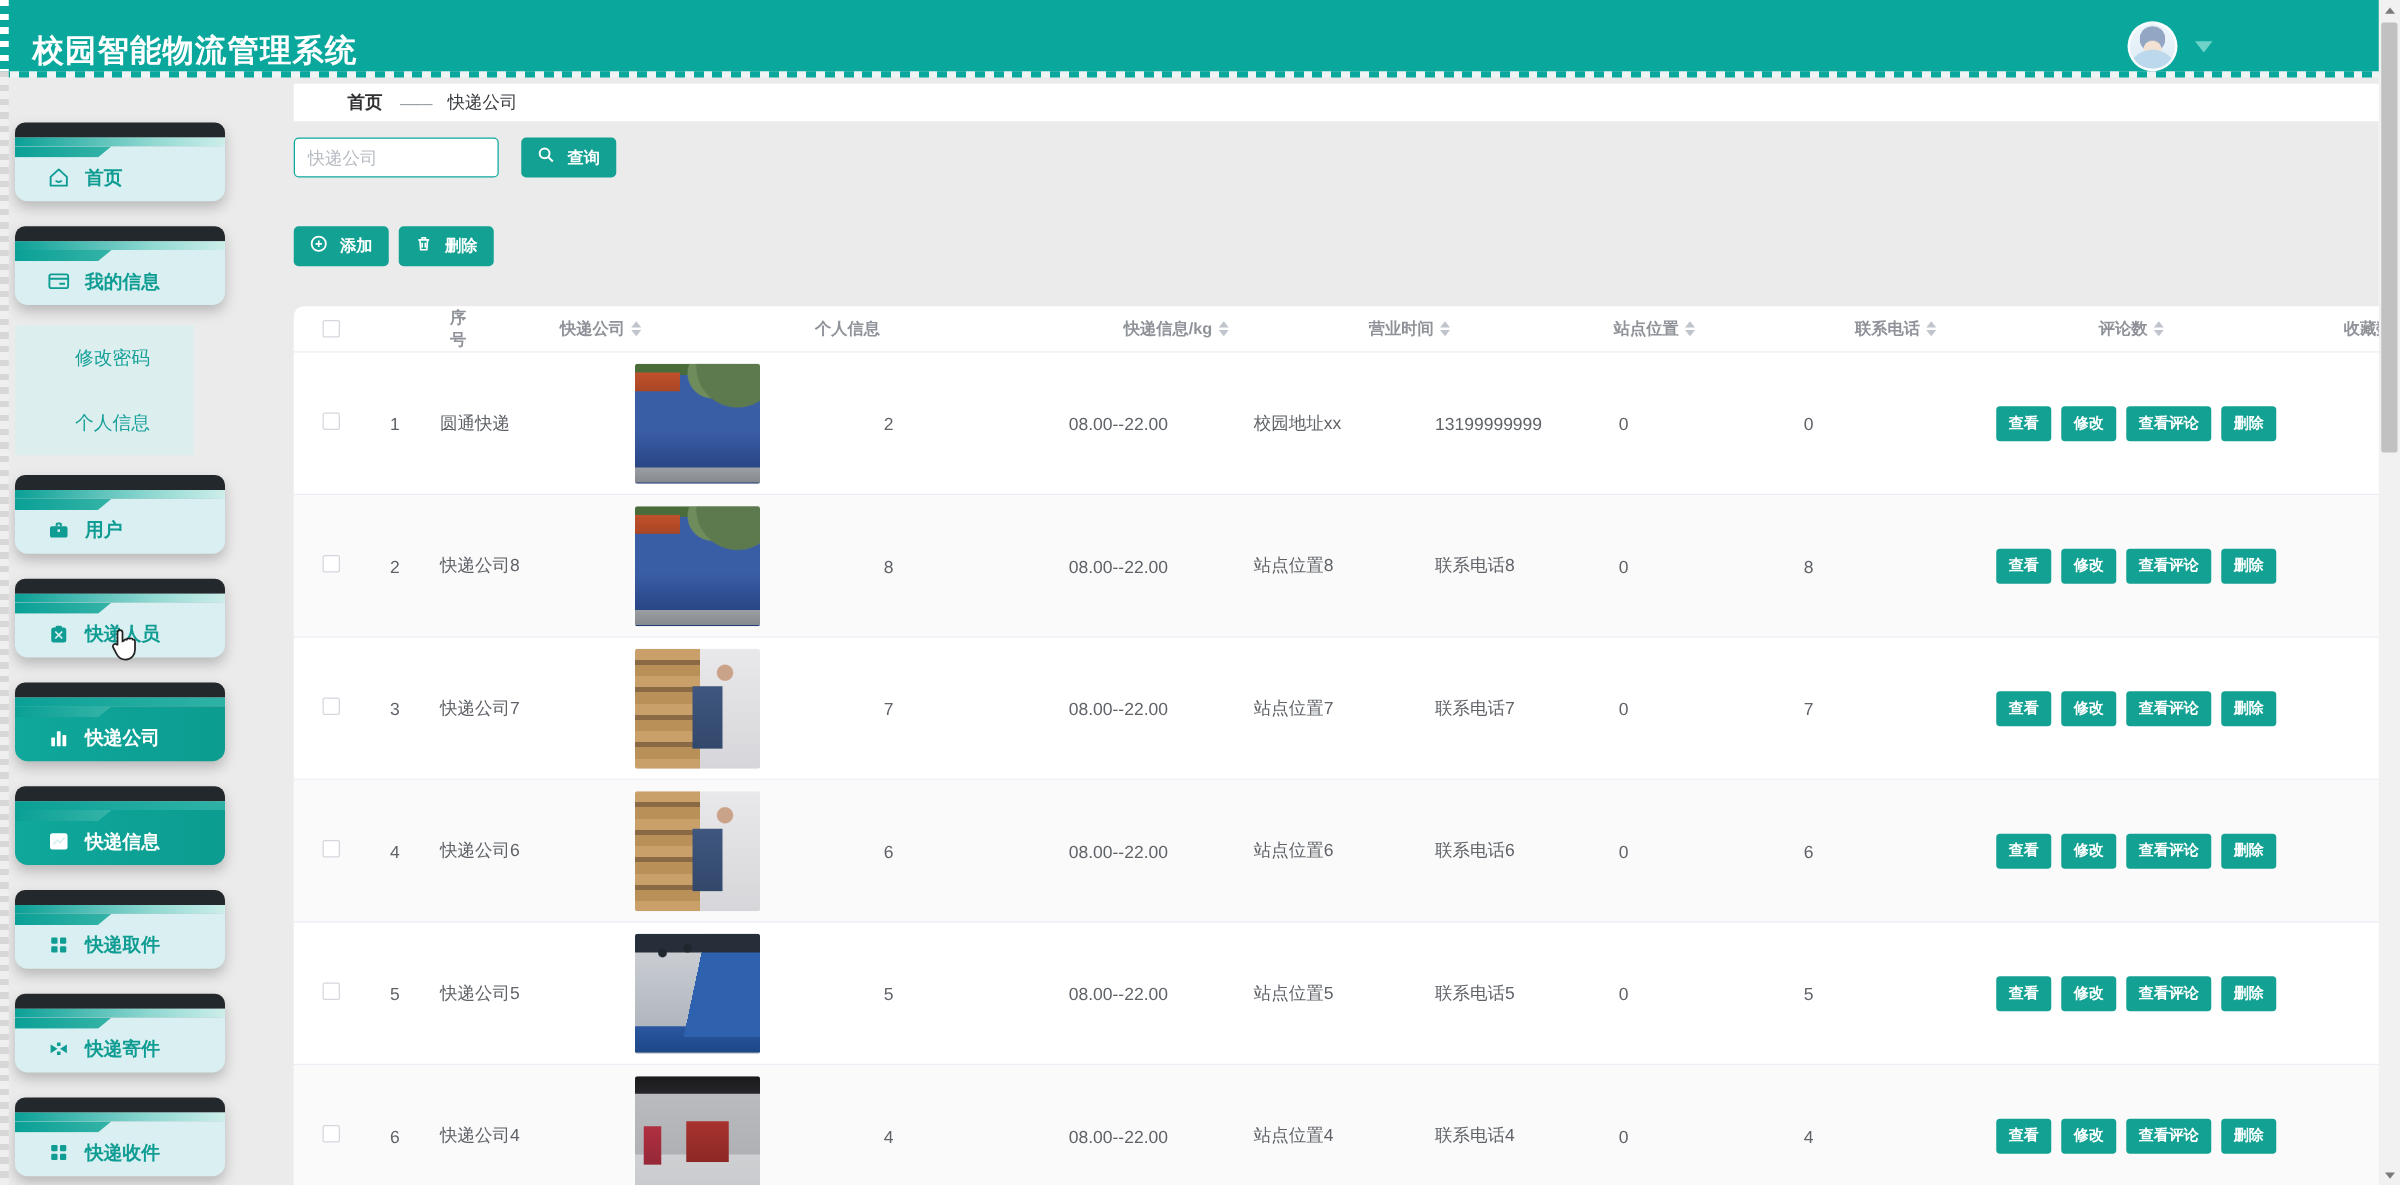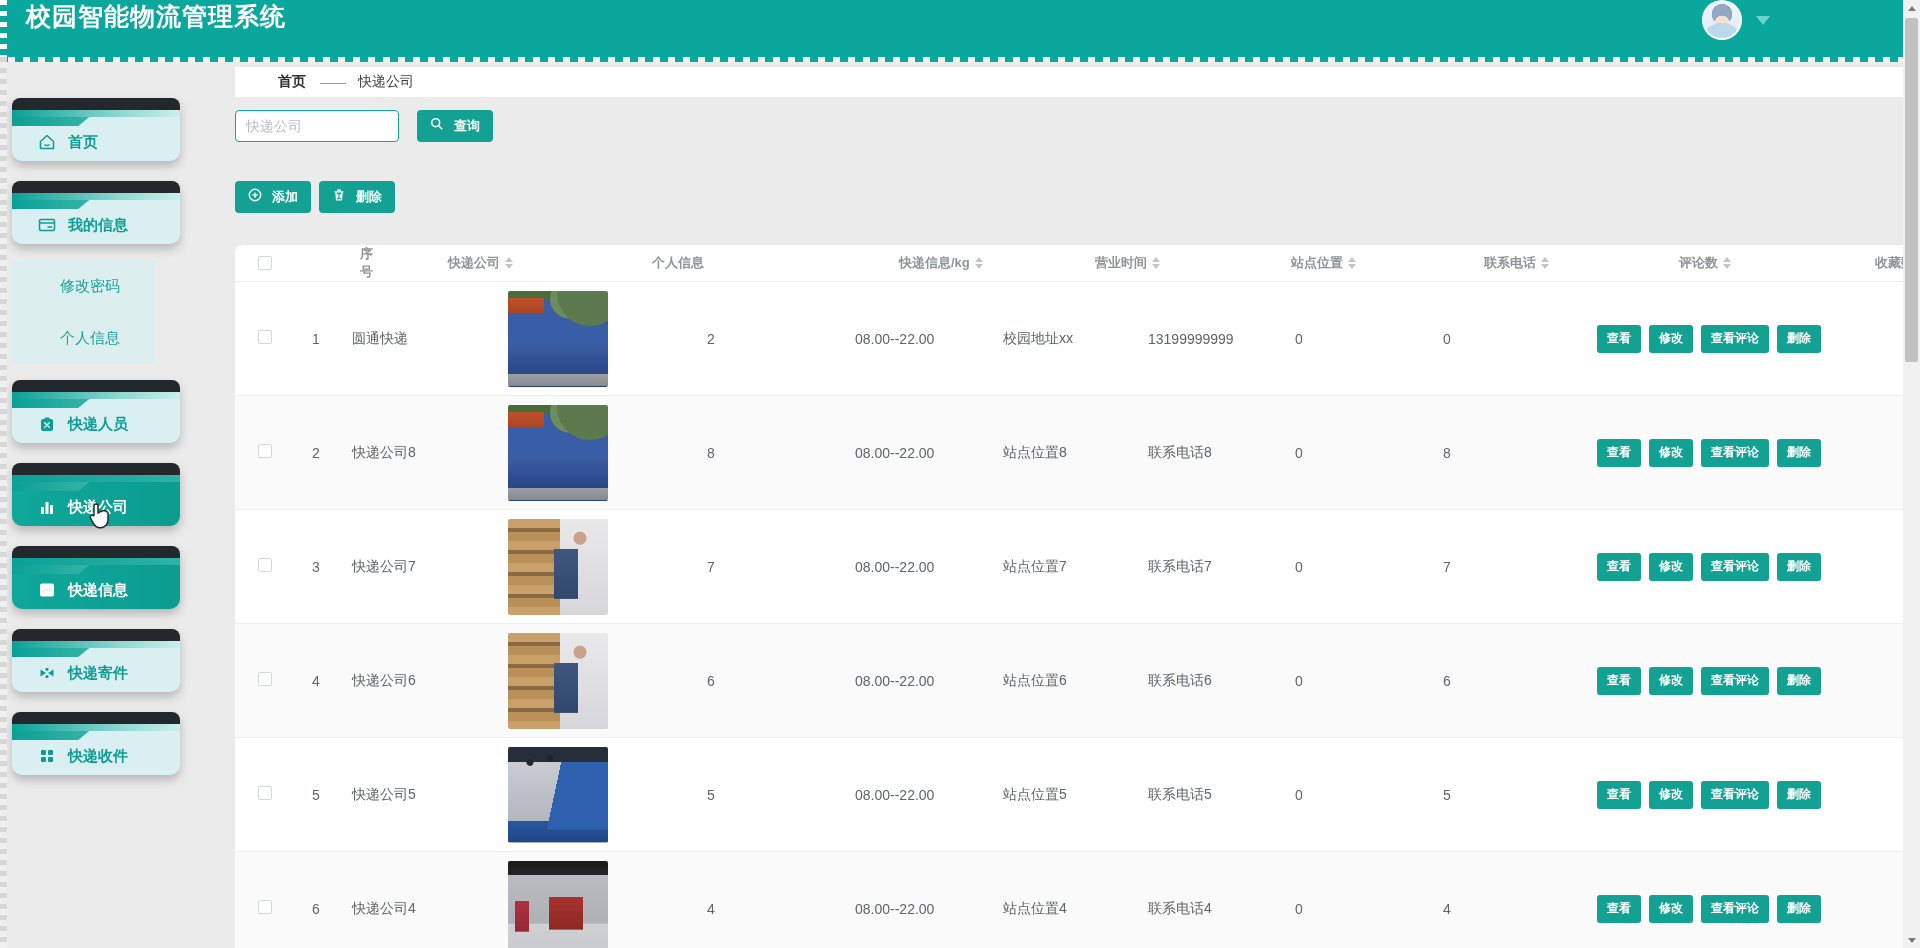--- a/index.html
+++ b/index.html
@@ -4,21 +4,21 @@
 <style>
   * { margin:0; padding:0; box-sizing:border-box; }
   html,body { width:1920px; height:948px; overflow:hidden; }
   body {
     font-family:"Liberation Sans","DejaVu Sans",sans-serif;
     background:#ebebeb; color:#606266; position:relative;
   }
 
   
   .header {
-    height:57px; background:#0aa79d; display:flex; align-items:flex-start;
+    height:57px; background:#0aa79d; display:flex; align-items:flex-end;
     justify-content:space-between; padding:0 150px 0 26px; position:relative; z-index:5;
   }
   .app-title { color:#fff; font-size:25px; font-weight:700; letter-spacing:1px; }
   .user-area { display:flex; align-items:center; gap:14px; }
   .avatar {
     width:40px; height:40px; border-radius:50%; overflow:hidden; cursor:pointer;
     background:radial-gradient(circle at 50% 115%, #bcd8ec 0 45%, transparent 46%),
                radial-gradient(circle at 50% 58%, #f3e2d4 0 26%, transparent 27%),
                radial-gradient(circle at 50% 34%, #93a7c4 0 34%, transparent 35%),
                linear-gradient(180deg,#eef6fb,#dcebf5);
@@ -199,20 +199,34 @@
       <div class="submenu">
         <div class="sub-item">修改密码</div>
         <div class="sub-item">个人信息</div>
       </div>
       <div class="side-card">
         <div class="strip-dark"></div>
         <div class="strip-teal"></div>
         <div class="card-body">
           <span class="s-icon">
             <svg viewBox="0 0 18 18" fill="currentColor">
+              <rect x="2" y="6" width="14" height="9" rx="1.5"></rect>
+              <path d="M6.5 6V4.5A1.5 1.5 0 0 1 8 3h2a1.5 1.5 0 0 1 1.5 1.5V6h-1.6V4.6H8.1V6z"></path>
+              <rect x="8" y="8.5" width="2" height="2" fill="#d9eff1"></rect>
+            </svg>
+          </span>
+          <span>用户</span>
+        </div>
+      </div>
+      <div class="side-card">
+        <div class="strip-dark"></div>
+        <div class="strip-teal"></div>
+        <div class="card-body">
+          <span class="s-icon">
+            <svg viewBox="0 0 18 18" fill="currentColor">
               <rect x="3" y="4" width="12" height="12" rx="2"></rect>
               <path d="M6.2 7.2 9 10l2.8-2.8M6.2 12.8 9 10l2.8 2.8" stroke="#d9eff1" stroke-width="1.4" fill="none"></path>
               <rect x="6.5" y="2.5" width="5" height="2.2" rx="1"></rect>
             </svg>
           </span>
           <span>快递人员</span>
         </div>
       </div>
       <div class="side-card active">
         <div class="strip-dark"></div>
@@ -232,20 +246,35 @@
         <div class="strip-dark"></div>
         <div class="strip-teal"></div>
         <div class="card-body">
           <span class="s-icon">
             <svg viewBox="0 0 18 18" fill="none" stroke="currentColor" stroke-width="1.5">
               <rect x="2" y="2.5" width="14" height="13" rx="2" fill="currentColor" stroke="none"></rect>
               <path d="M4.5 11.5 8 8l2 2 3.5-4" stroke="#d9eff1" stroke-width="1.4"></path>
             </svg>
           </span>
           <span>快递信息</span>
+        </div>
+      </div>
+      <div class="side-card">
+        <div class="strip-dark"></div>
+        <div class="strip-teal"></div>
+        <div class="card-body">
+          <span class="s-icon">
+            <svg viewBox="0 0 18 18" fill="currentColor">
+              <rect x="3" y="3" width="5" height="5" rx="1"></rect>
+              <rect x="10" y="3" width="5" height="5" rx="1"></rect>
+              <rect x="3" y="10" width="5" height="5" rx="1"></rect>
+              <rect x="10" y="10" width="5" height="5" rx="1"></rect>
+            </svg>
+          </span>
+          <span>快递取件</span>
         </div>
       </div>
       <div class="side-card">
         <div class="strip-dark"></div>
         <div class="strip-teal"></div>
         <div class="card-body">
           <span class="s-icon">
             <svg viewBox="0 0 18 18" fill="currentColor">
               <path d="M2.5 5.5 8 9 2.5 12.5zM15.5 5.5 10 9l5.5 3.5z"></path>
               <rect x="7.6" y="4" width="2.8" height="2.8" rx="0.5"></rect>

